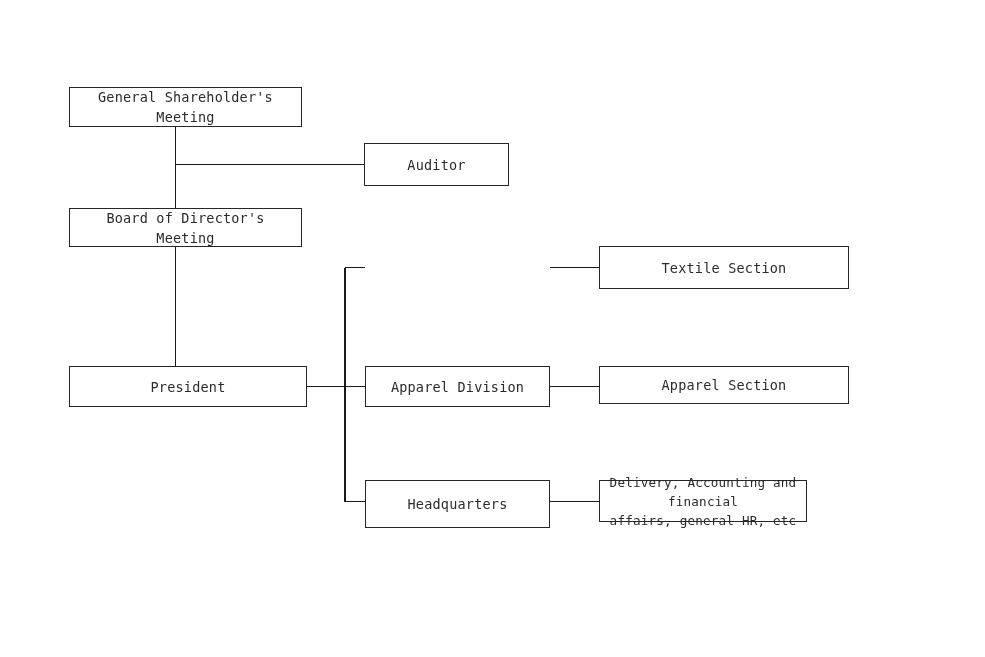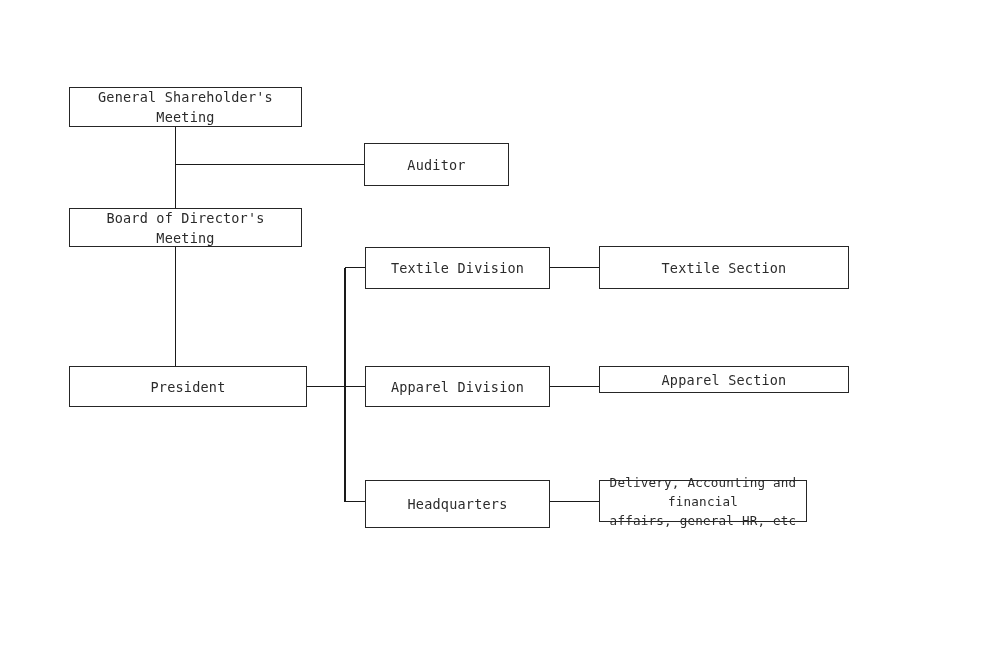--- a/index.html
+++ b/index.html
@@ -87,33 +87,30 @@
   </div>
 
   <div class="node-box" id="node-board_of_directors_meeting" style="left: 69px; top: 208px; width: 233px; height: 39px;">
     <span class="node-label">Board of Director's Meeting</span>
   </div>
 
   <div class="node-box" id="node-president" style="left: 69px; top: 366px; width: 238px; height: 41px;">
     <span class="node-label">President</span>
   </div>
 
-  <div class="node-box" id="node-textile_division" style="left: 365px; top: 247px; width: 185px; height: 42px;">
-    <span class="node-label">Textile Division</span>
-  </div>
 
   <div class="node-box" id="node-textile_section" style="left: 599px; top: 246px; width: 250px; height: 43px;">
     <span class="node-label">Textile Section</span>
   </div>
 
   <div class="node-box" id="node-apparel_division" style="left: 365px; top: 366px; width: 185px; height: 41px;">
     <span class="node-label">Apparel Division</span>
   </div>
 
-  <div class="node-box" id="node-apparel_section" style="left: 599px; top: 366px; width: 250px; height: 27px;">
+  <div class="node-box" id="node-apparel_section" style="left: 599px; top: 366px; width: 250px; height: 38px;">
     <span class="node-label">Apparel Section</span>
   </div>
 
   <div class="node-box" id="node-headquarters" style="left: 365px; top: 480px; width: 185px; height: 48px;">
     <span class="node-label">Headquarters</span>
   </div>
 
   <div class="node-box small-text" id="node-headquarters_functions" style="left: 599px; top: 480px; width: 208px; height: 42px;">
     <span class="node-label">Delivery, Accounting and financial
 affairs, general HR, etc</span>

